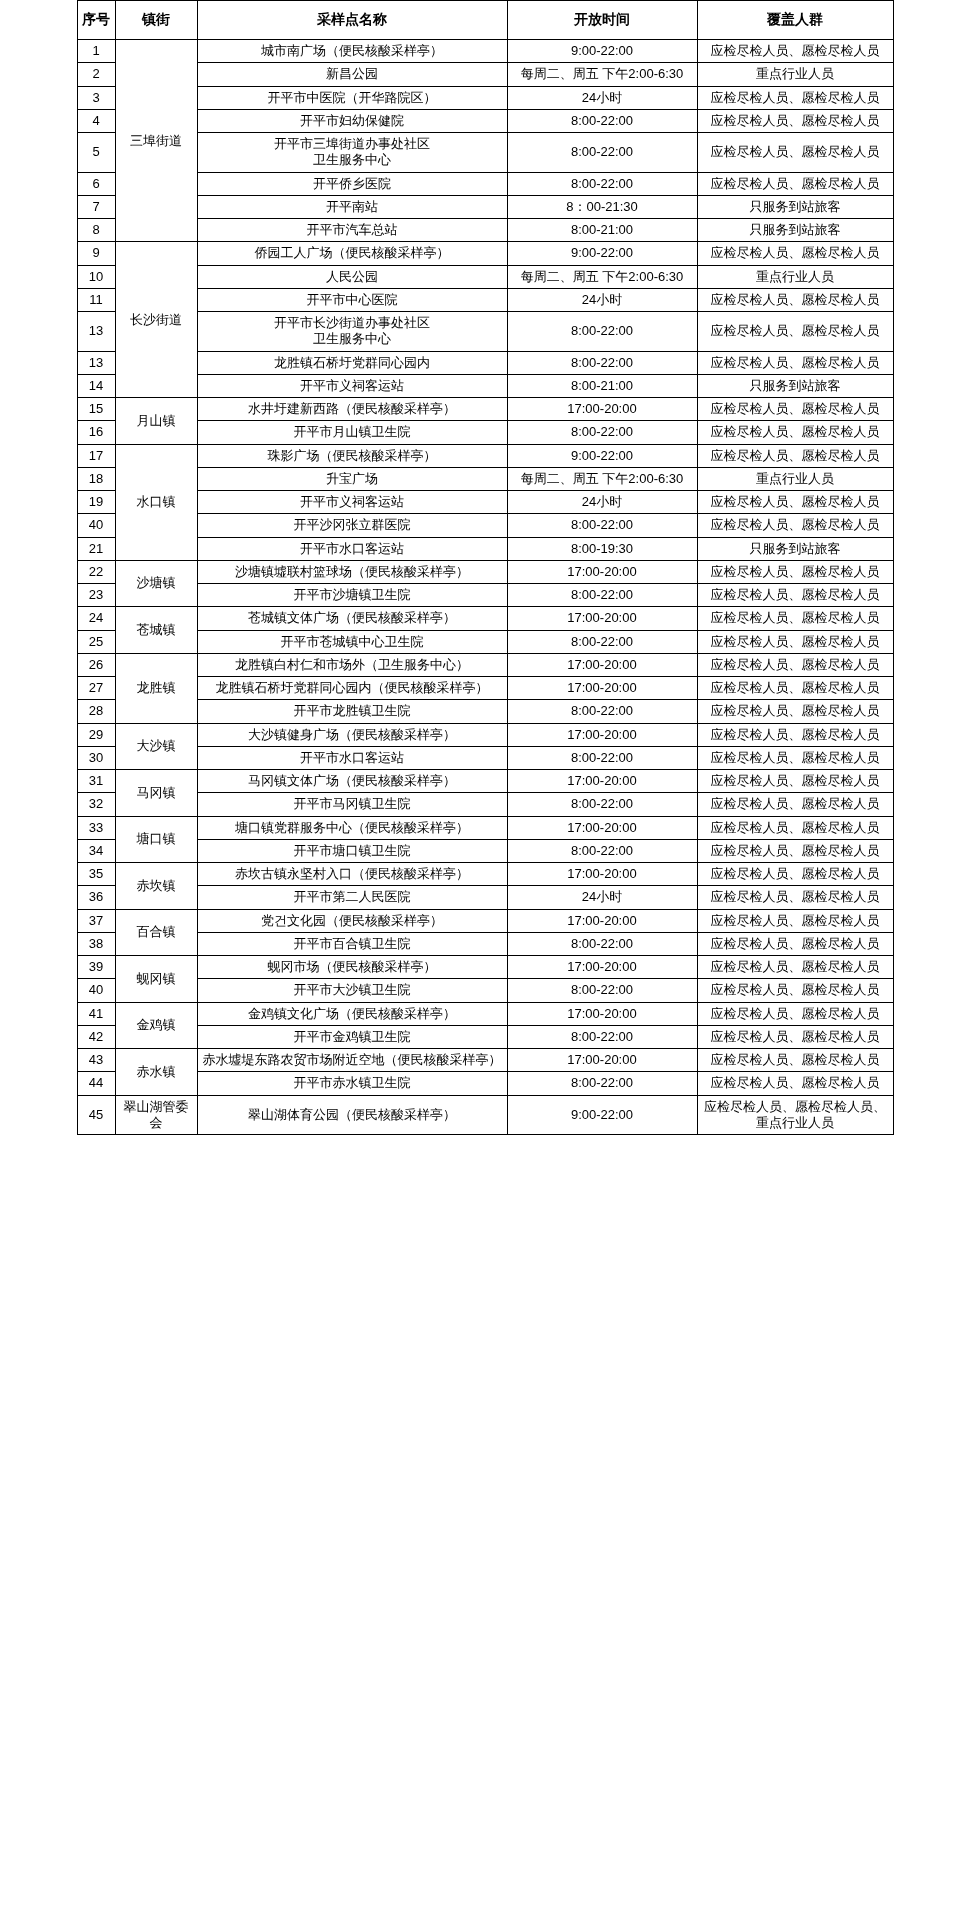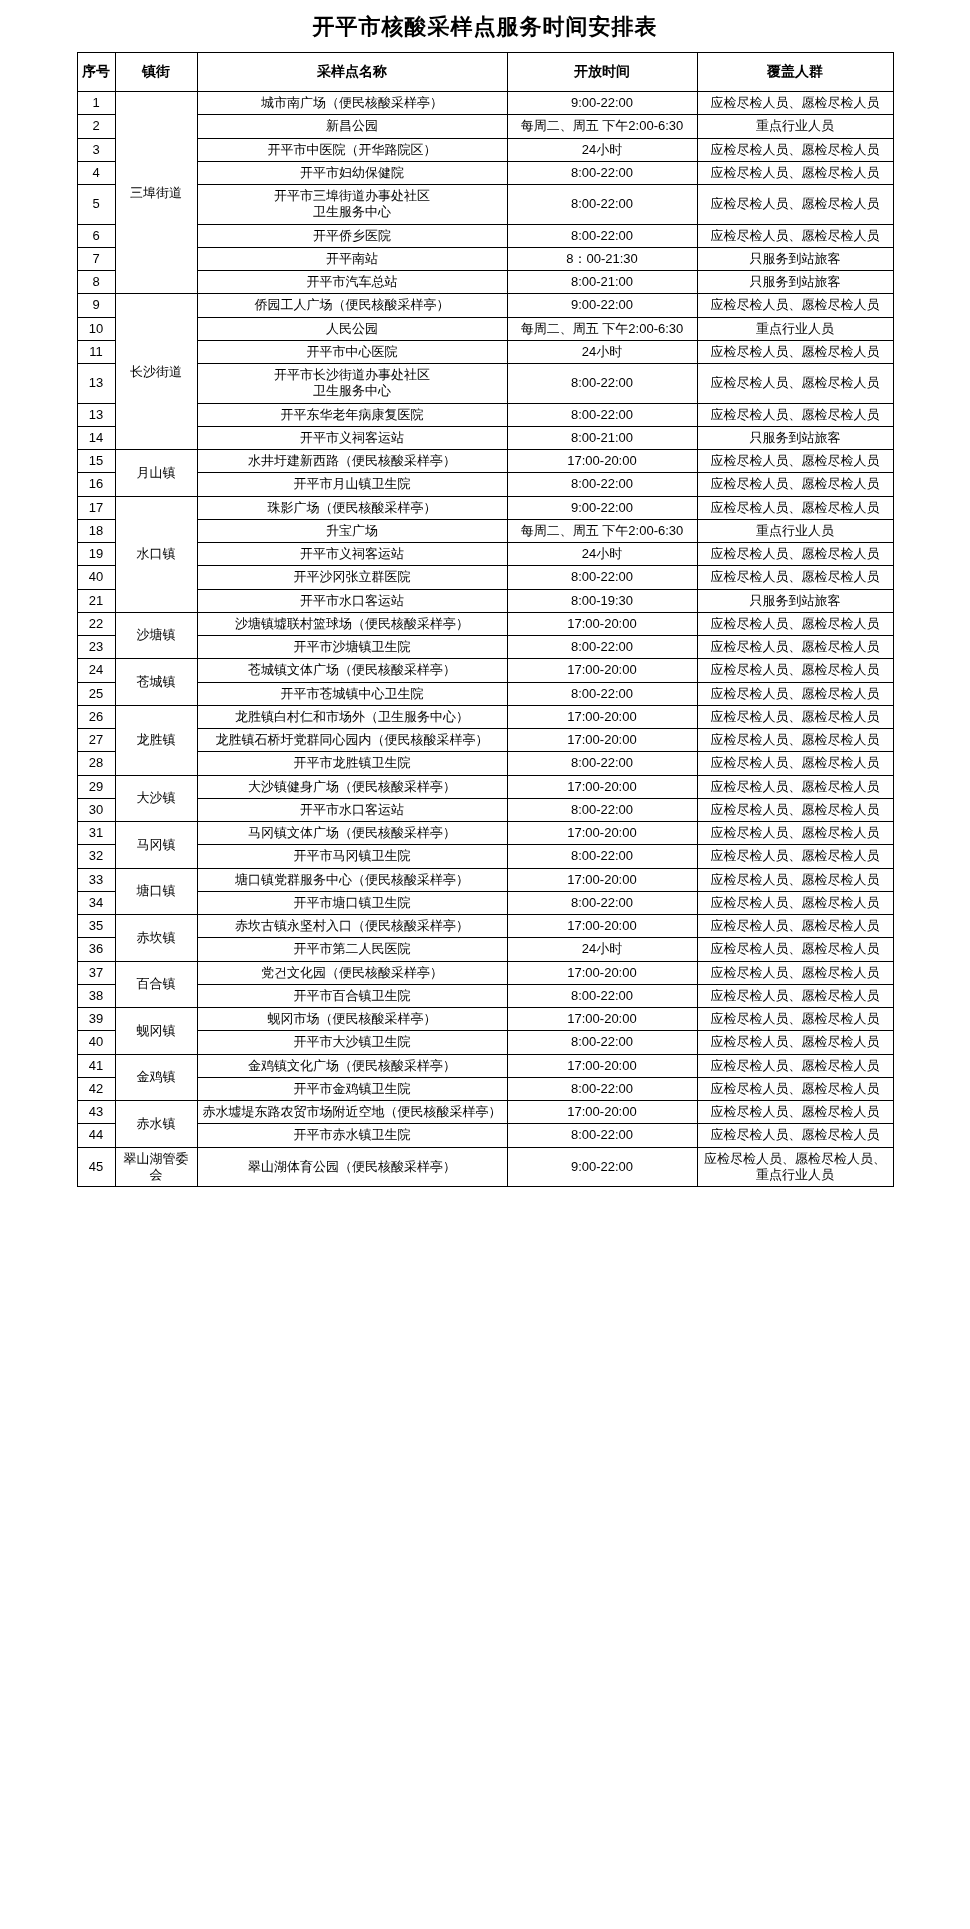--- a/index.html
+++ b/index.html
@@ -56,21 +56,20 @@
   td.site { text-align: center; }
   td.time { font-size: 13px; }
   td.group { font-size: 13px; }
   td.two-line { line-height: 1.2; }
 </style>
 </head>
 <body>
 
 <div class="page">
 
-  <div class="doc-title">开平市核酸采样点服务时间安排表</div>
 
   <table class="sched">
     <colgroup>
       <col class="c-idx">
         <col class="c-town">
         <col class="c-site">
         <col class="c-time">
         <col class="c-group">
     </colgroup>
     <thead>
@@ -152,21 +151,21 @@
           <td class="group">应检尽检人员、愿检尽检人员</td>
         </tr>
         <tr>
           <td class="idx">13</td>
           <td class="site two-line">开平市长沙街道办事处社区<br>卫生服务中心</td>
           <td class="time">8:00-22:00</td>
           <td class="group">应检尽检人员、愿检尽检人员</td>
         </tr>
         <tr>
           <td class="idx">13</td>
-          <td class="site">开平东华老年病康复医院</td>
+          <td class="site">龙胜镇石桥圩党群同心园内</td>
           <td class="time">8:00-22:00</td>
           <td class="group">应检尽检人员、愿检尽检人员</td>
         </tr>
         <tr>
           <td class="idx">14</td>
           <td class="site">开平市义祠客运站</td>
           <td class="time">8:00-21:00</td>
           <td class="group">只服务到站旅客</td>
         </tr>
         <tr>

